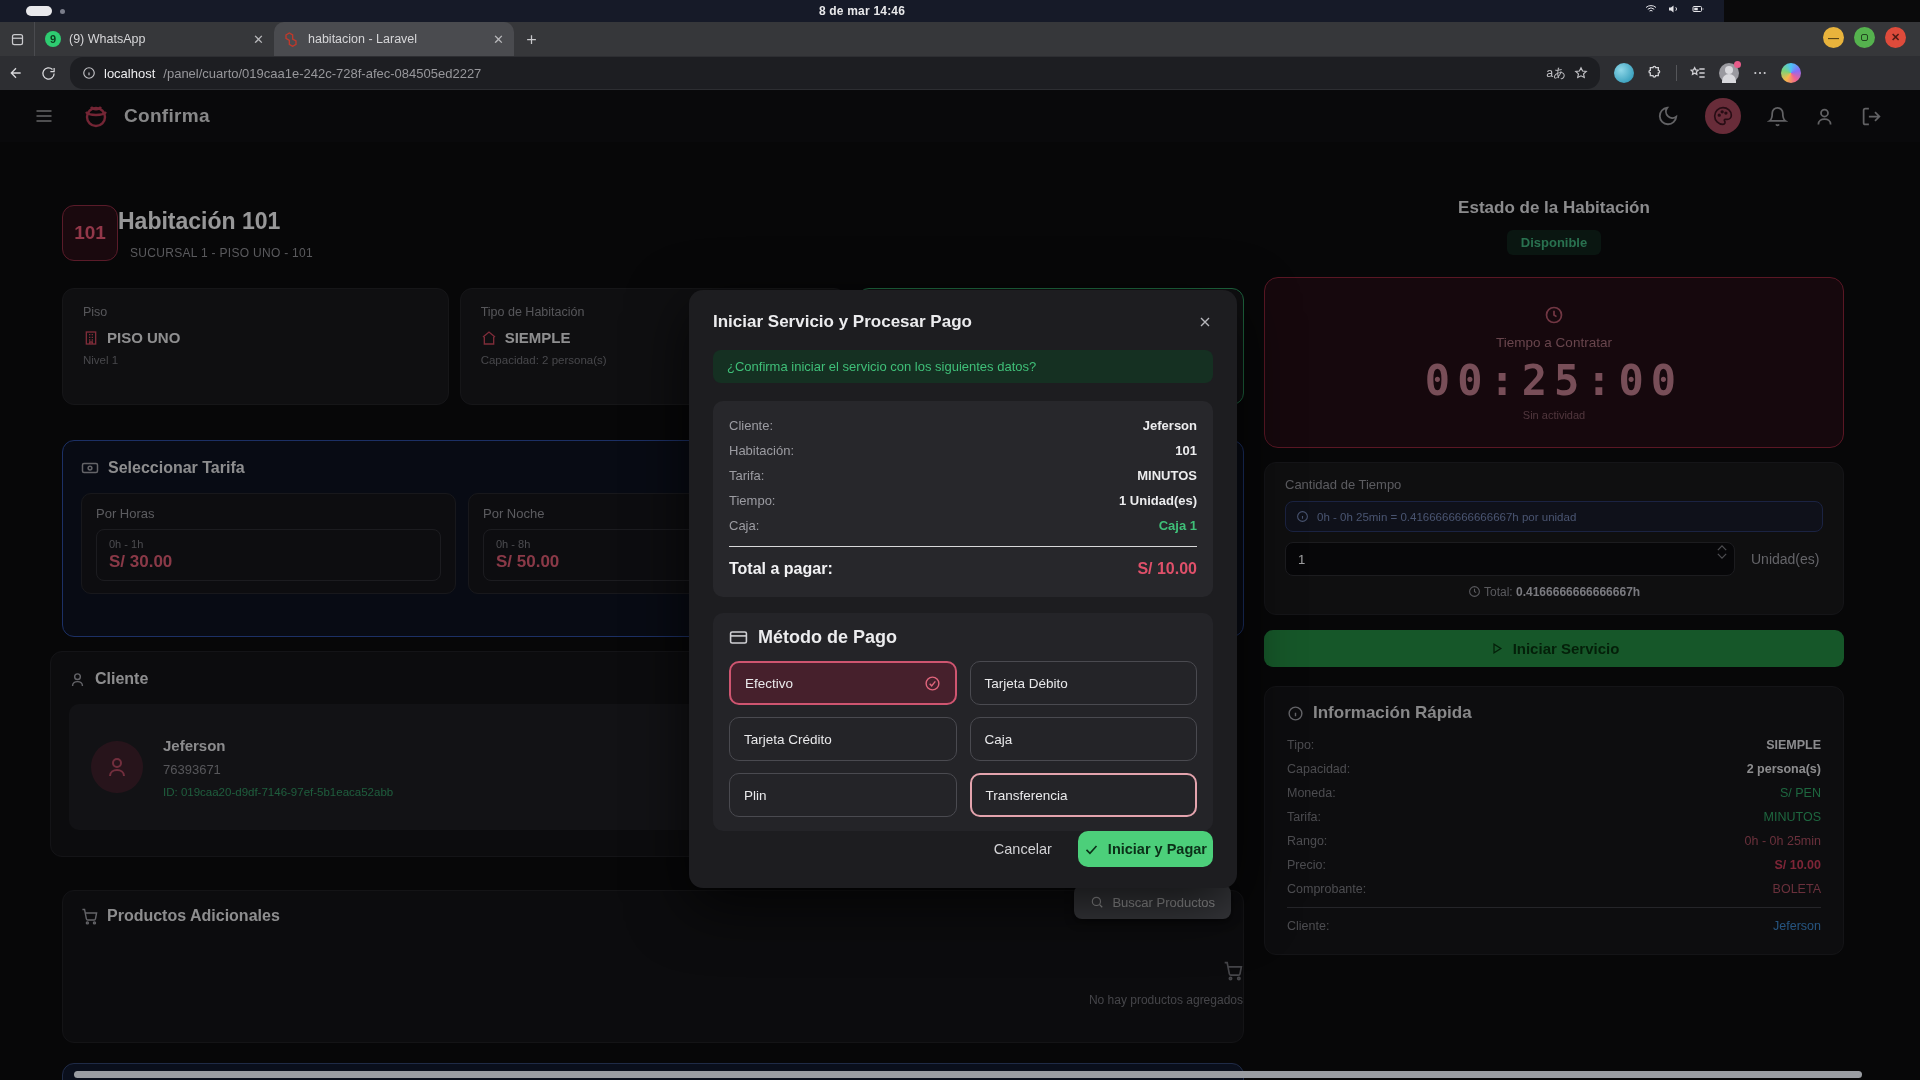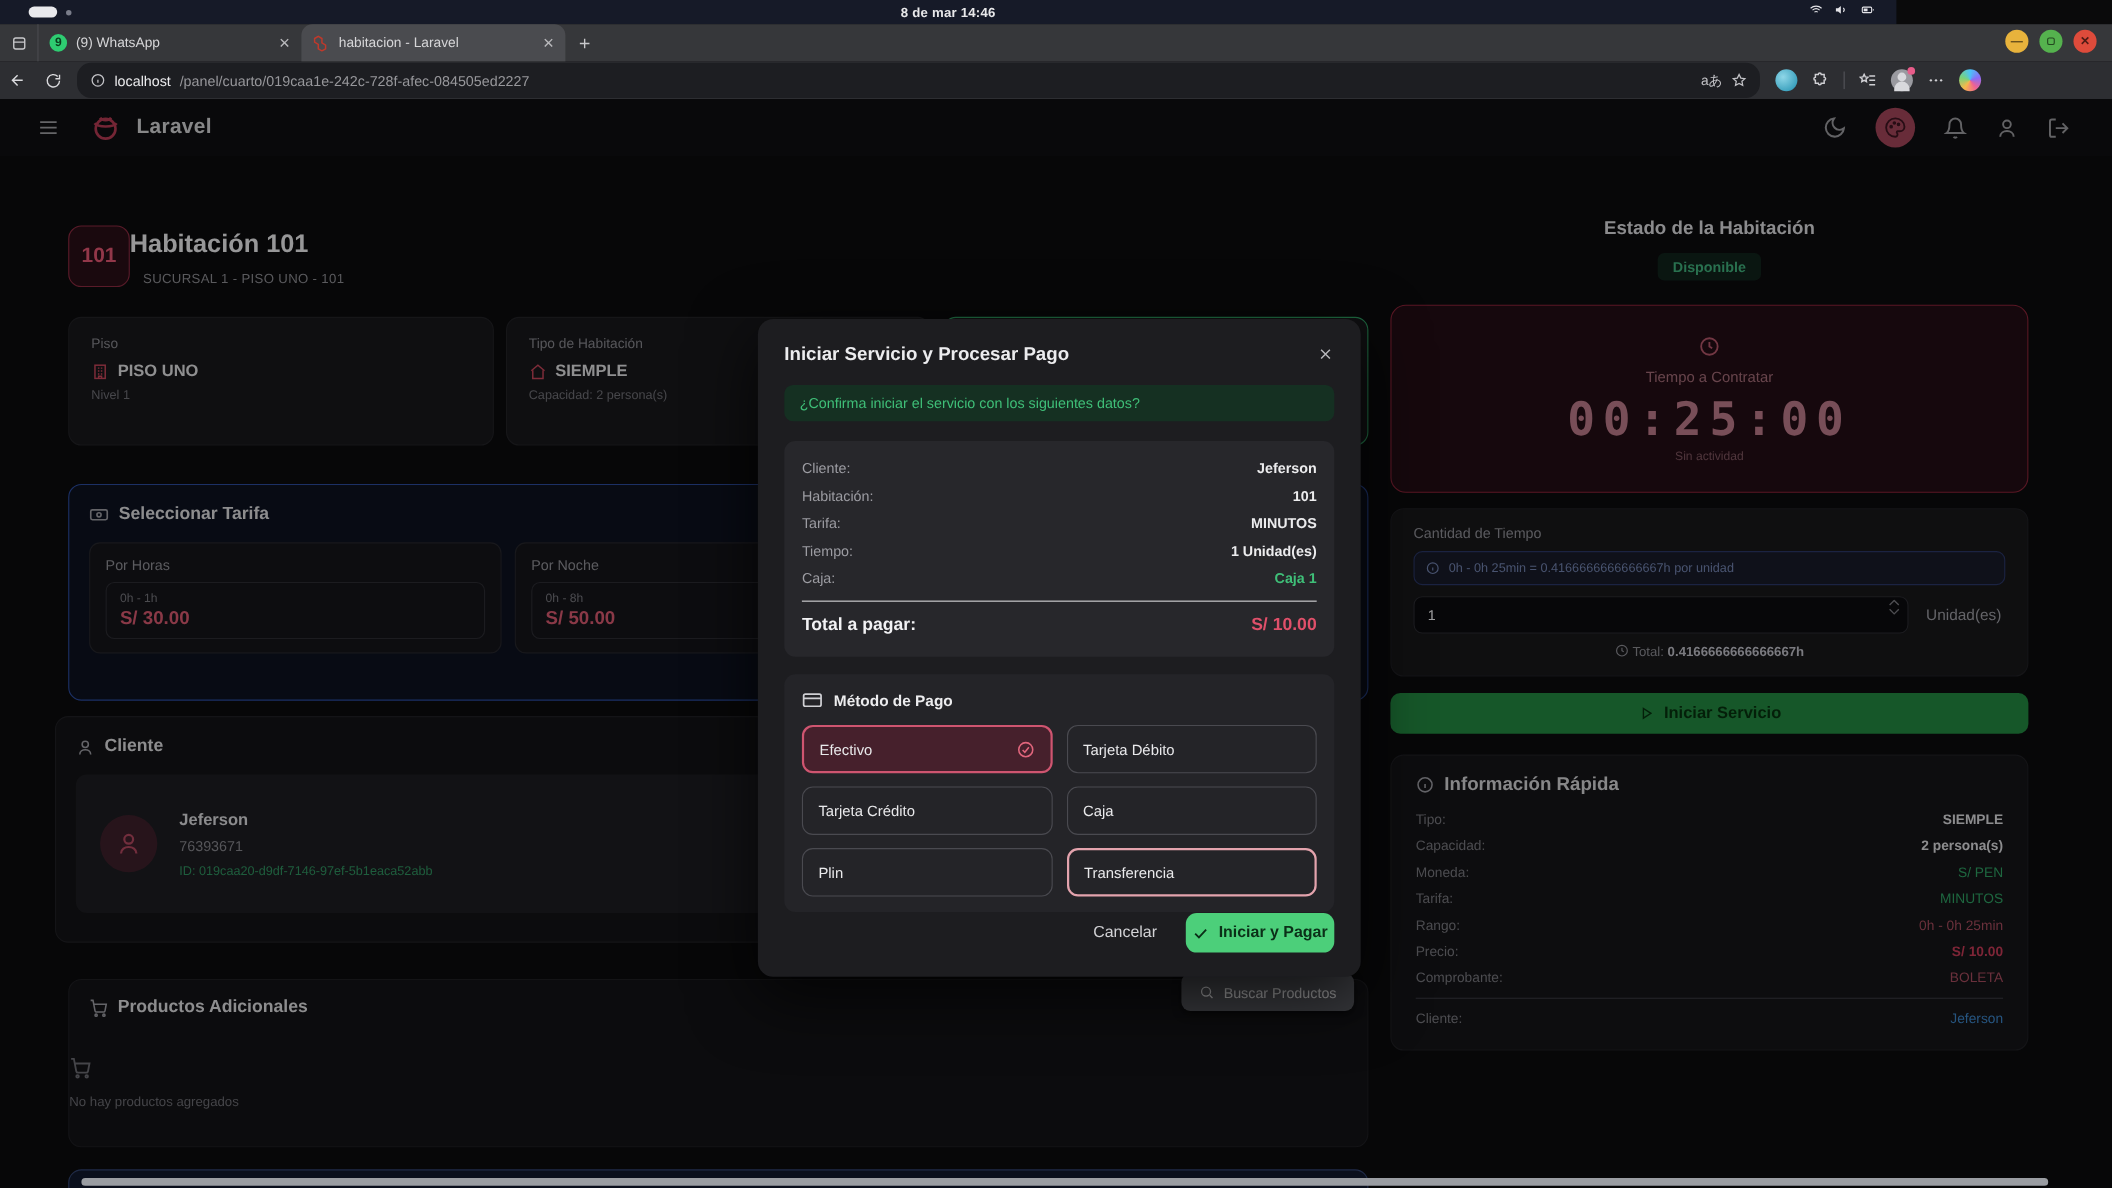--- a/index.html
+++ b/index.html
@@ -108,21 +108,21 @@
   .client-name { font-size:15px; font-weight:bold; color:#d6d6d9; }
   .client-phone { margin-top:8px; font-size:13px; color:#84848a; }
   .client-uid { margin-top:9px; font-size:11.5px; color:#2f8f5e; }
 
   
   .prod-box { position:absolute; left:62px; top:800px; width:1182px; height:153px;
               background:#131316; border:1px solid #1f1f23; border-radius:12px; padding:16px 18px; }
   .buscar-btn { position:absolute; right:12px; top:-6px; height:34px; padding:0 16px; border-radius:8px;
                 background:#55565c; color:#e8e8ea; font-size:13px; display:flex; align-items:center; gap:8px;
                 box-shadow:0 3px 8px rgba(0,0,0,.5); }
-  .prod-empty { position:absolute; left:0; right:0; top:70px; text-align:left; color:#6a6a70; }
+  .prod-empty { position:absolute; left:0; right:0; top:70px; text-align:right; color:#6a6a70; }
   .prod-empty .pe-text { margin-top:8px; font-size:12px; }
 
   
   .bottom-box { position:absolute; left:62px; top:973px; width:1182px; height:60px;
                 background:#10182c; border:1px solid #31426e; border-radius:12px 12px 0 0; }
 
   
   .rpanel { position:absolute; left:1264px; top:108px; width:580px; }
   .estado-head { text-align:center; font-size:17px; font-weight:bold; color:#d6d6d9; }
   .estado-badge-wrap { text-align:center; margin-top:12px; }
@@ -180,21 +180,21 @@
   .m-details { margin-top:18px; background:#27272b; border-radius:10px; padding:12px 16px; }
   .m-row { display:flex; justify-content:space-between; align-items:center; height:25px; font-size:13px; }
   .m-row .m-label { color:#9c9ca2; }
   .m-row .m-val { color:#ececee; font-weight:bold; }
   .m-row .m-val.green { color:#3fbf78; }
   .m-divider { height:1px; background:#d8d8da; margin:8px 0 6px; }
   .m-total { display:flex; justify-content:space-between; align-items:center; height:32px; }
   .m-total .mt-label { font-size:16px; font-weight:bold; color:#f2f2f4; }
   .m-total .mt-val { font-size:16px; font-weight:bold; color:#e0506a; }
   .m-pay { margin-top:16px; background:#242428; border-radius:10px; padding:14px 16px; }
-  .m-pay-head { display:flex; align-items:center; gap:10px; font-size:14px; font-weight:bold; color:#ececee; }
+  .m-pay-head { display:flex; align-items:center; gap:10px; font-size:18px; font-weight:bold; color:#ececee; }
   .m-pay-head svg { color:#d0d0d4; }
   .pm-grid { margin-top:13px; display:grid; grid-template-columns:1fr 1fr; gap:12px 13px; }
   .pm { height:44px; border-radius:10px; background:#242428; border:1px solid #4a4a50;
         display:flex; align-items:center; justify-content:space-between; padding:0 14px;
         color:#e9e9eb; font-size:13.5px; }
   .pm.sel { background:#46202c; border:2px solid #cf5570; }
   .pm.sel svg { color:#e0657c; }
   .pm.hl { border:2px solid #e3a3ad; }
   .m-foot { margin-top:auto; display:flex; align-items:center; justify-content:flex-end; gap:26px; }
   .m-cancel { color:#d2d2d5; font-size:14.5px; }
@@ -342,21 +342,21 @@
             <path d="M3 6h18M3 12h18M3 18h18"></path>
           </svg>
         </span>
       <span class="brand-logo">
           <svg width="32" height="32" viewBox="0 0 32 32" fill="none" stroke="currentColor" stroke-width="2.4">
             <circle cx="16" cy="17" r="9"></circle>
             <path d="M6 12c3 4 17 4 20 0"></path>
             <path d="M11 7c2 3 8 3 10 0"></path>
           </svg>
         </span>
-      <span class="brand-name">Laravel</span>
+      <span class="brand-name">Confirma</span>
       <div class="hdr-icons">
         <span>
             <svg width="22" height="22" viewBox="0 0 24 24" fill="none" stroke="currentColor" stroke-width="2">
               <path d="M21 12.8A9 9 0 1 1 11.2 3a7 7 0 0 0 9.8 9.8z"></path>
             </svg>
           </span>
         <span class="palette-btn">
             <svg width="20" height="20" viewBox="0 0 24 24" fill="none" stroke="currentColor" stroke-width="2">
               <path d="M12 2a10 10 0 1 0 0 20 2.5 2.5 0 0 0 1.8-4.2c-.6-.7-.1-1.8.9-1.8H17a5 5 0 0 0 5-5c0-5-4.5-9-10-9z"></path>
               <circle cx="7.5" cy="11" r="1" fill="currentColor"></circle>

